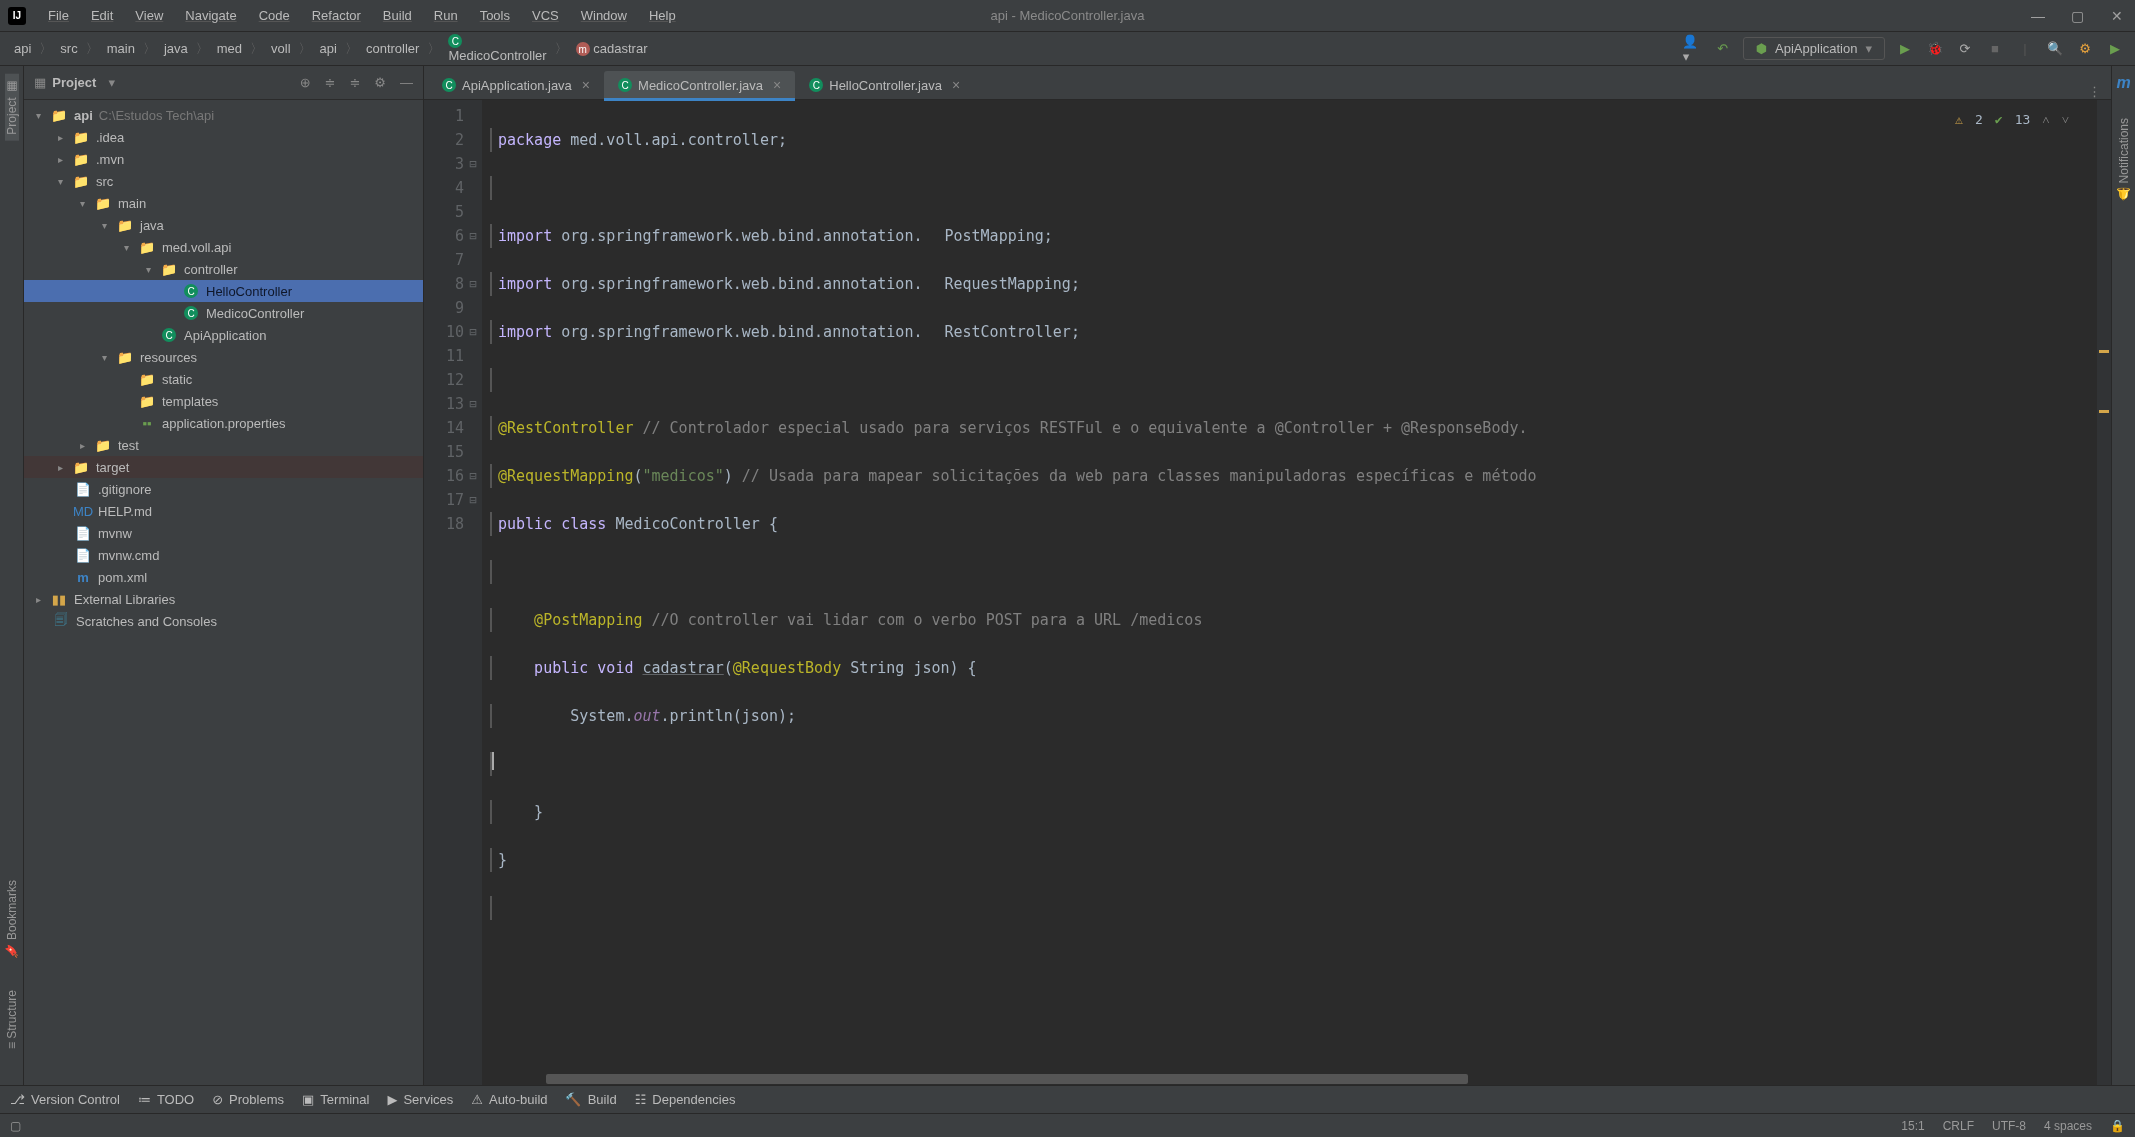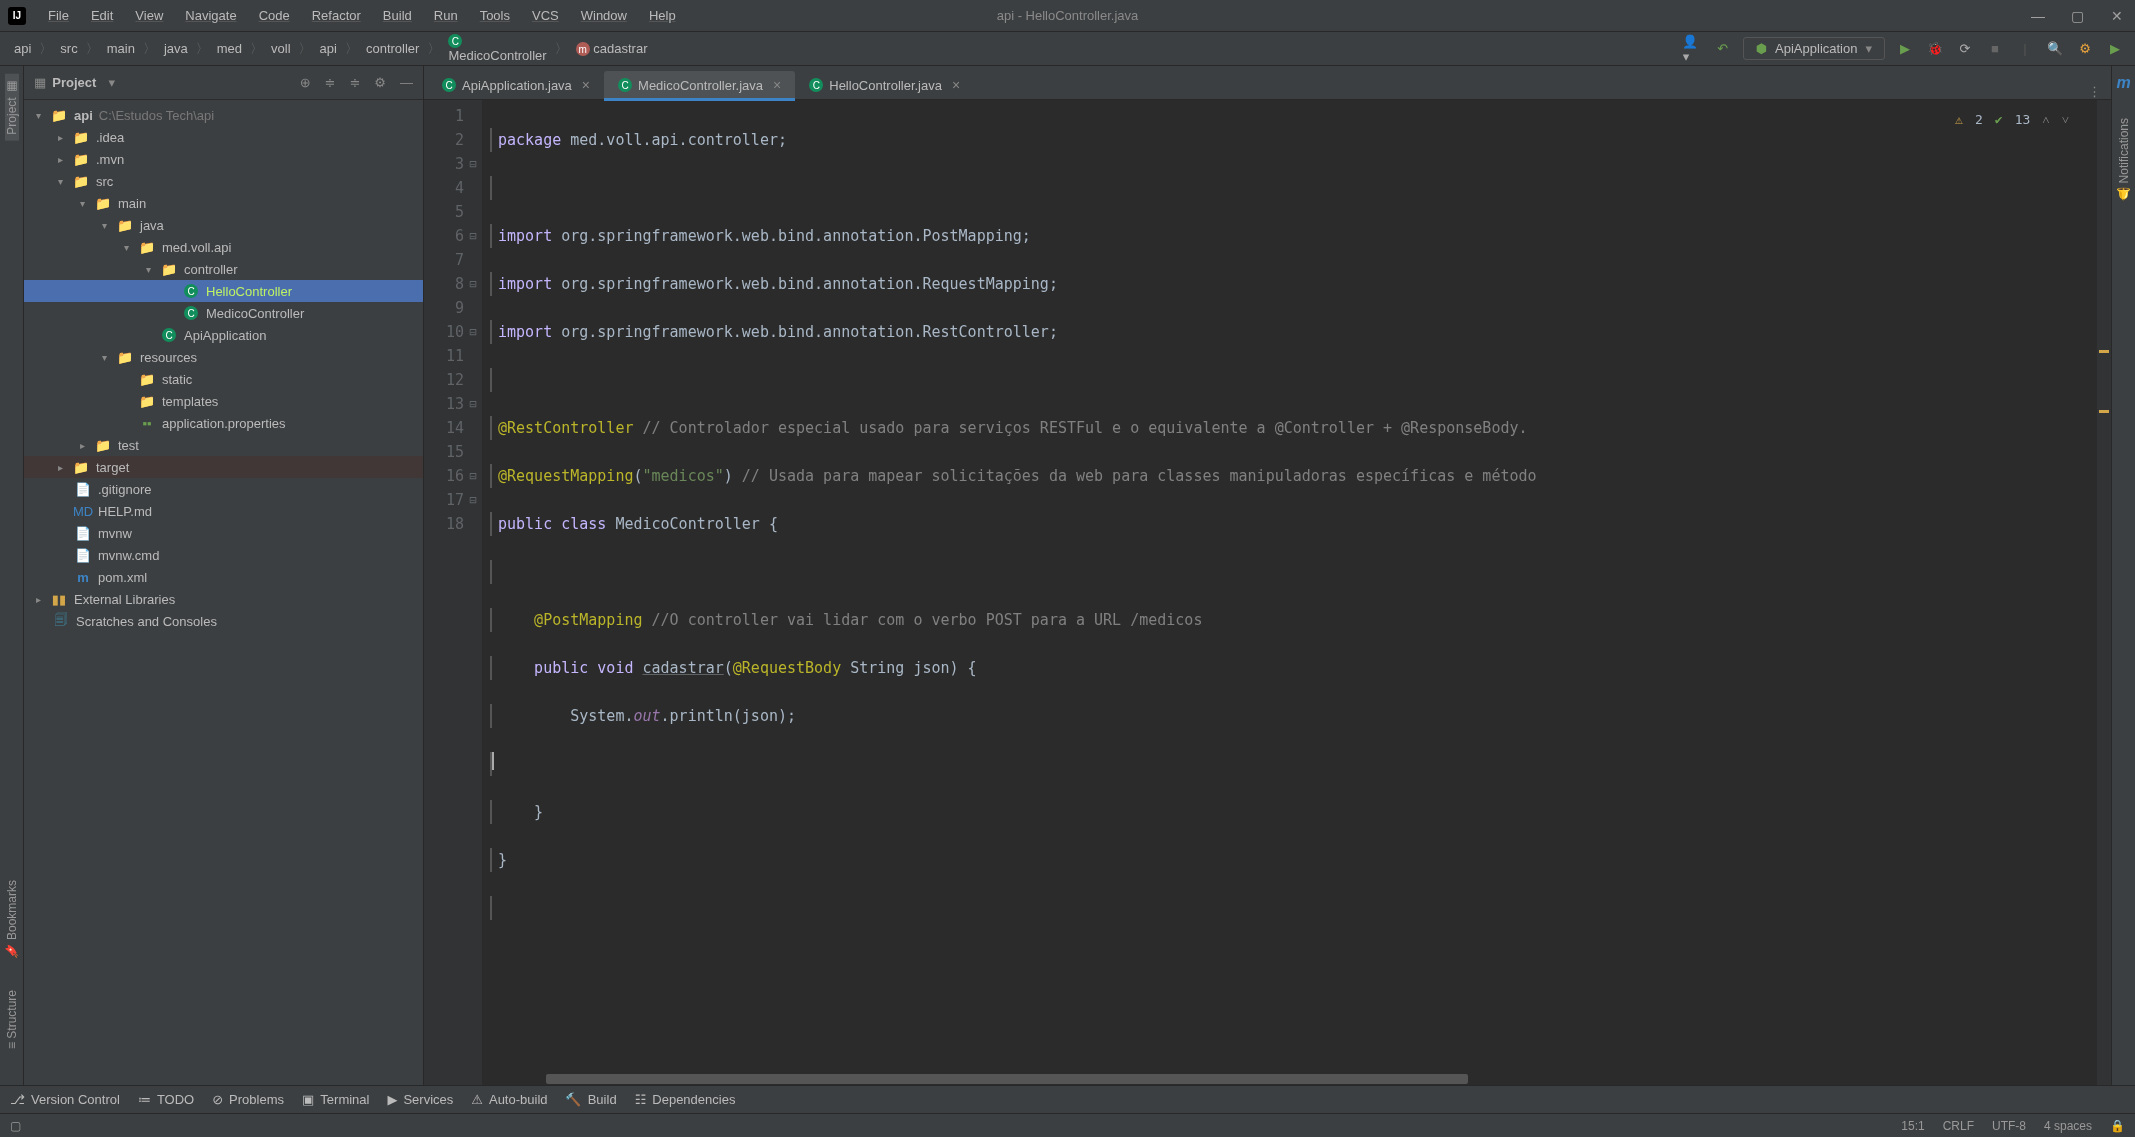--- a/index.html
+++ b/index.html
@@ -25,21 +25,21 @@
 .project-panel { width:400px; background:#3c3f41; border-right:1px solid #282828; display:flex; flex-direction:column; }
 .panel-header { height:34px; display:flex; align-items:center; padding:0 10px; border-bottom:1px solid #2b2b2b; gap:6px; }
 .panel-title { font-weight:bold; color:#bbb; }
 .panel-hdr-icons { margin-left:auto; display:flex; gap:14px; align-items:center; }
 .tree { flex:1; overflow:auto; padding:4px 0; font-size:13px; }
 .tree-row { display:flex; align-items:center; height:22px; padding-left:8px; cursor:pointer; white-space:nowrap; }
 .tree-row.selected { background:#4b6eaf; color:#fff; }
 .tree-row .arrow { width:14px; color:#888; font-size:10px; }
 .tree-row .ticon { width:18px; display:flex; align-items:center; justify-content:center; margin-right:6px; }
 .tree-row .label { color:#bbb; }
-.tree-row.selected .label { color:#bef264; }
+.tree-row.selected .label { color:#0f172a; }
 .tree-row .hint { color:#787878; margin-left:6px; }
 .folder-ico { color:#87939a; }
 .folder-ico.orange { color:#cc7832; }
 .folder-ico.blue { color:#3e86a0; }
 .class-ico { width:14px; height:14px; border-radius:50%; background:#128e5d; color:#fff; font-size:10px; display:flex; align-items:center; justify-content:center; }
 .editor-area { flex:1; display:flex; flex-direction:column; background:#2b2b2b; position:relative; }
 .editor-tabs { height:34px; background:#3c3f41; display:flex; align-items:flex-end; padding-left:4px; border-bottom:1px solid #282828; }
 .editor-tab { padding:6px 14px; display:flex; align-items:center; gap:6px; color:#bbb; cursor:pointer; border-top-left-radius:3px; border-top-right-radius:3px; position:relative; }
 .editor-tab.active { background:#4e5254; }
 .editor-tab.active::after { content:""; position:absolute; bottom:-2px; left:0; right:0; height:3px; background:#3d84c6; }
@@ -48,21 +48,21 @@
 .code-wrap { flex:1; display:flex; overflow:hidden; position:relative; }
 .gutter { width:58px; background:#313335; text-align:right; padding:4px 18px 4px 4px; color:#606366; font-family:Consolas,monospace; font-size:15px; line-height:24px; position:relative; }
 .gutter-marks { position:absolute; right:2px; top:4px; width:14px; }
 .gmark { height:24px; display:flex; align-items:center; justify-content:center; color:#606366; font-size:12px; }
 .code { flex:1; font-family:Consolas,monospace; font-size:15px; line-height:24px; padding:4px 8px; color:#a9b7c6; white-space:pre; position:relative; }
 .code .line { height:24px; padding-left:6px; border-left:2px solid #555; }
 .kw { color:#c4b5fd; }
 .str { color:#6a8759; }
 .anno { color:#bbb529; }
 .cmt { color:#808080; }
-.cls { color:#a9b7c6; }
+.cls { color:#a9b7c6;margin-left:22px; }
 .field { color:#9876aa; font-style:italic; }
 .underline { text-decoration:underline; text-decoration-color:#606366; }
 .code-annot { position:absolute; top:6px; right:22px; display:flex; gap:12px; align-items:center; background:#2b2b2b; padding:2px 6px; font-size:13px;}
 .err-strip { width:14px; background:#313335; position:relative; }
 .err-mark { position:absolute; width:10px; height:3px; left:2px; }
 .bottom-bar { height:28px; background:#3c3f41; border-top:1px solid #282828; display:flex; align-items:center; padding:0 10px; gap:18px; }
 .bb-item { display:flex; align-items:center; gap:6px; color:#bbb; cursor:pointer; font-size:13px; }
 .status-bar { height:24px; background:#3c3f41; border-top:1px solid #282828; display:flex; align-items:center; padding:0 10px; font-size:12px; color:#999; }
 .status-right { margin-left:auto; display:flex; gap:18px; }
 .hscroll { position:absolute; bottom:0; left:64px; right:14px; height:12px; background:#2b2b2b; }
@@ -81,21 +81,21 @@
     <div class="menu-item"><u>Navigate</u></div>
     <div class="menu-item"><u>Code</u></div>
     <div class="menu-item"><u>Refactor</u></div>
     <div class="menu-item"><u>Build</u></div>
     <div class="menu-item"><u>Run</u></div>
     <div class="menu-item"><u>Tools</u></div>
     <div class="menu-item"><u>VCS</u></div>
     <div class="menu-item"><u>Window</u></div>
     <div class="menu-item"><u>Help</u></div>
   </div>
-  <div class="title-text">api - HelloController.java</div>
+  <div class="title-text">api - MedicoController.java</div>
   <div class="win-controls">
     <div class="win-btn">—</div>
     <div class="win-btn">▢</div>
     <div class="win-btn">✕</div>
   </div>
 </div>
 
 <div class="toolbar">
   <div class="breadcrumb">
     <span class="crumb">api</span>

